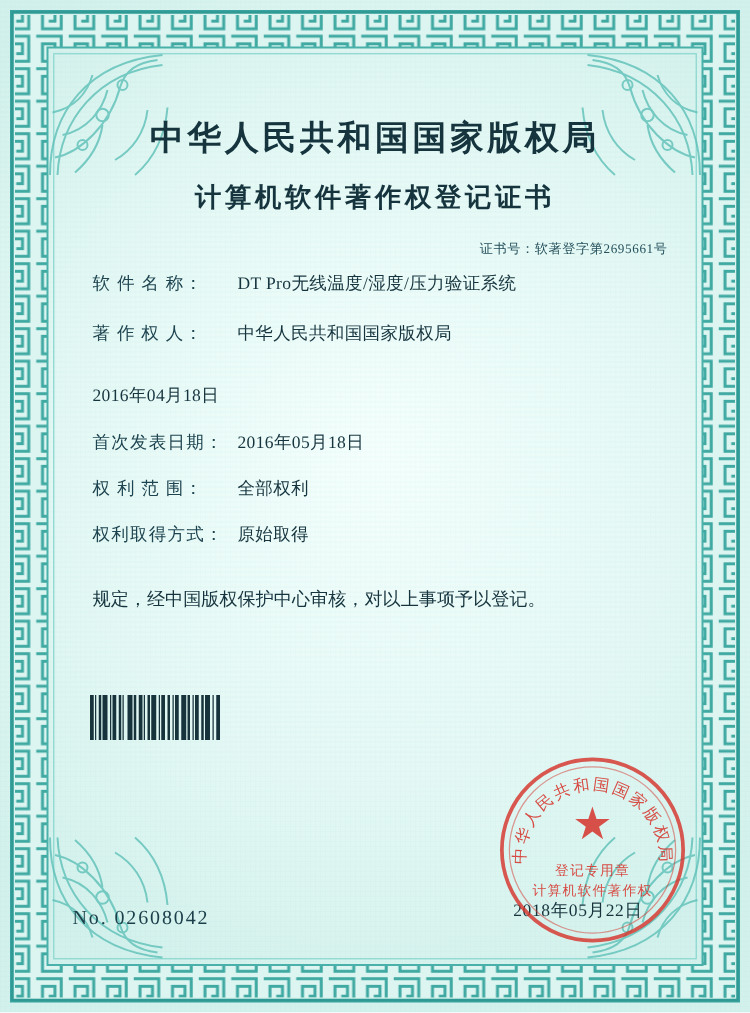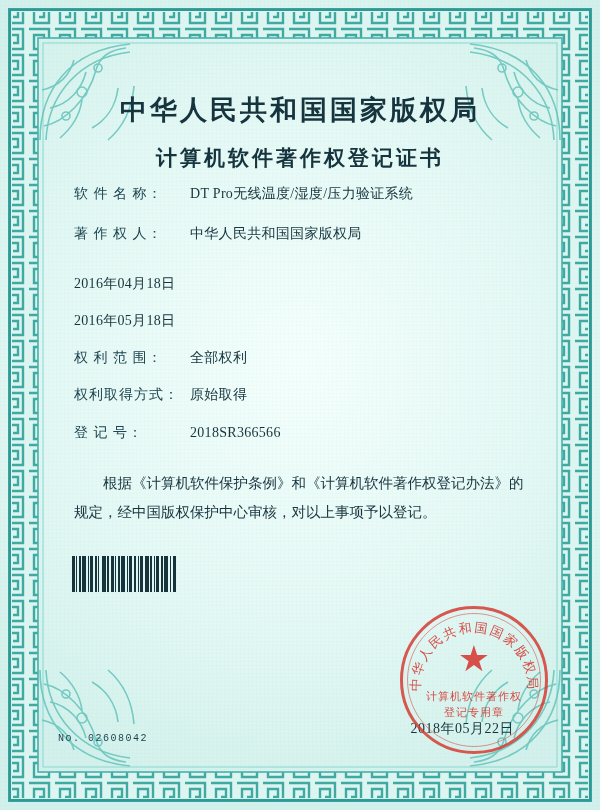--- a/index.html
+++ b/index.html
@@ -149,24 +149,24 @@
     display: block;
     background: #17343d;
     height: 100%;
   }
 
   
   .serial {
     position: absolute;
     left: 58px;
     bottom: 66px;
-    font-size: 10px;
+    font-size: 16px;
     letter-spacing: 1.5px;
     color: #1b3f4a;
-    font-family: Liberation Mono, monospace;
+    font-family: Liberation Serif, serif;
   }
 
   
   .issue-date {
     position: absolute;
     right: 86px;
     bottom: 72px;
     font-size: 14px;
     color: #17343d;
     letter-spacing: .5px;
@@ -305,20 +305,23 @@
     </g>
   </svg>
 
   <div class="content">
 
     <div class="title-block">
       <div class="title-main">中华人民共和国国家版权局</div>
       <div class="title-sub">计算机软件著作权登记证书</div>
     </div>
 
+    <div class="cert-no">
+      <span>证书号：</span><span>软著登字第2695661号</span>
+    </div>
 
     <div class="fields">
 
       <div class="field-row tall">
         <div class="field-label">软 件 名 称：</div>
         <div class="field-value">
           <span>DT Pro无线温度/湿度/压力验证系统</span>
         </div>
       </div>
 
@@ -327,42 +330,38 @@
         <div class="field-value">中华人民共和国国家版权局</div>
       </div>
 
       <div class="spacer-sm"></div>
 
       <div class="field-row">
         <div class="field-value">2016年04月18日</div>
       </div>
 
       <div class="field-row">
+        <div class="field-label">首次发表日期：</div>
         <div class="field-value">2016年05月18日</div>
       </div>
 
       <div class="field-row">
         <div class="field-label">权 利 范 围：</div>
         <div class="field-value">全部权利</div>
       </div>
 
       <div class="field-row">
         <div class="field-label">权利取得方式：</div>
         <div class="field-value">原始取得</div>
       </div>
 
-      <div class="field-row">
-        <div class="field-label">登 记 号：</div>
-        <div class="field-value">2018SR366566</div>
-      </div>
 
     </div>
 
     <div class="statement">
-      <p class="indent">根据《计算机软件保护条例》和《计算机软件著作权登记办法》的</p>
       <p>规定，经中国版权保护中心审核，对以上事项予以登记。</p>
     </div>
 
   </div>
 
   <div class="barcode">
     <i style="width:3px"></i>
       <i style="width:1px;background:transparent"></i>
     <i style="width:1px"></i>
       <i style="width:2px;background:transparent"></i>
@@ -427,18 +426,18 @@
     <div class="star">★</div>
     <svg viewBox="0 0 148 148" width="148" height="148" style="position:absolute;left:0;top:0;">
       <defs>
         <path id="arcpath" d="M 20 80 A 54 54 0 0 1 128 80" fill="none"></path>
       </defs>
       <text font-size="13" fill="#d6342c" opacity=".88" font-family="DejaVu Sans, Liberation Sans, sans-serif" letter-spacing="2">
         <textPath href="#arcpath" startOffset="50%" text-anchor="middle">中华人民共和国国家版权局</textPath>
       </text>
     </svg>
     <div class="seal-text">
+      <div>登记专用章</div>
       <div>计算机软件著作权</div>
-      <div>登记专用章</div>
     </div>
   </div>
 
 </div>
 
 </body></html>

